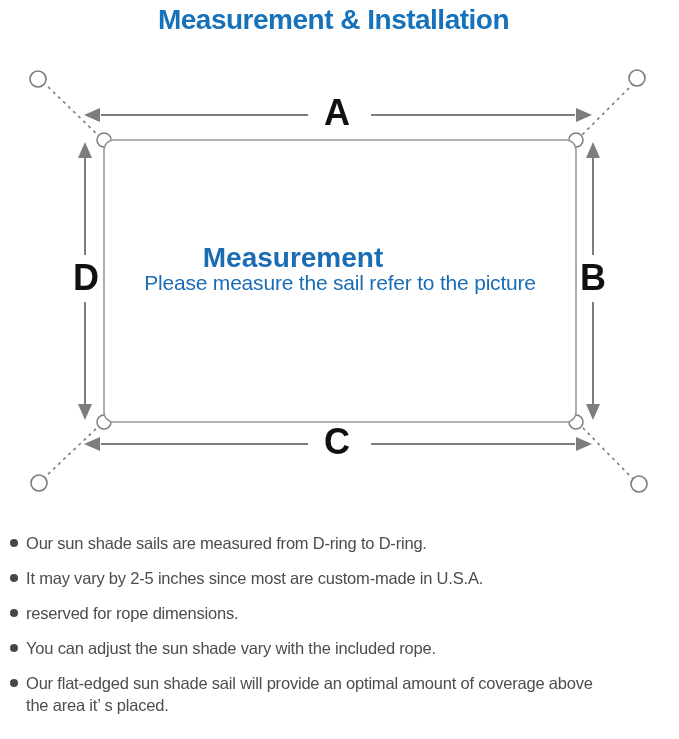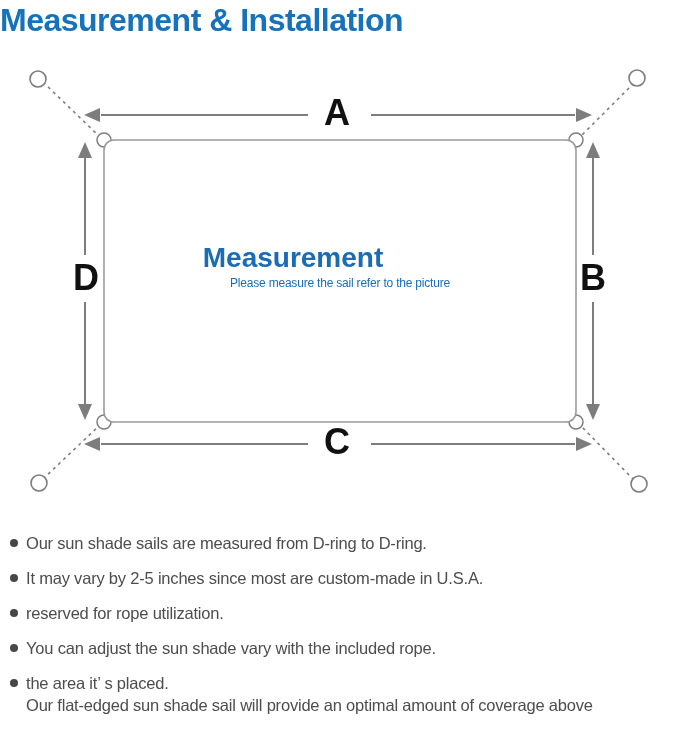--- a/index.html
+++ b/index.html
@@ -7,22 +7,22 @@
     position: relative;
     width: 679px;
     height: 739px;
     background: #ffffff;
     overflow: hidden;
     font-family: "Liberation Sans", sans-serif;
   }
   .title {
     position: absolute;
     top: 0; left: 0; right: 12px;
-    text-align: left;
-    font-size: 32px;
+    text-align: center;
+    font-size: 28px;
     font-weight: bold;
     letter-spacing: -0.5px;
     line-height: 40px;
     color: #1673bb;
     white-space: nowrap;
   }
   .diagram-svg { position: absolute; top: 0; left: 0; }
   .dim-label {
     position: absolute;
     width: 60px;
@@ -45,21 +45,21 @@
     font-size: 28px;
     font-weight: bold;
     color: #1a6cb4;
     white-space: nowrap;
   }
   .center-subtitle {
     position: absolute;
     left: 104px; width: 472px; top: 272px;
     line-height: 22px;
     text-align: center;
-    font-size: 12px;
+    font-size: 21px;
     letter-spacing: -0.2px;
     color: #1a6cb4;
     white-space: nowrap;
   }
   .notes {
     position: absolute;
     left: 10px; right: 2px; top: 532px;
     color: #4d4d4d;
     font-size: 16.5px;
     letter-spacing: -0.2px;
@@ -160,31 +160,31 @@
     </div>
     <div class="note">
       <span class="note-dot"></span>
       <div class="note-text">
         <div class="note-line">It may vary by 2-5 inches since most are custom-made in U.S.A.</div>
       </div>
     </div>
     <div class="note">
       <span class="note-dot"></span>
       <div class="note-text">
-        <div class="note-line">reserved for rope utilization.</div>
+        <div class="note-line">reserved for rope dimensions.</div>
       </div>
     </div>
     <div class="note">
       <span class="note-dot"></span>
       <div class="note-text">
         <div class="note-line">You can adjust the sun shade vary with the included rope.</div>
       </div>
     </div>
     <div class="note">
       <span class="note-dot"></span>
       <div class="note-text">
+        <div class="note-line">Our flat-edged sun shade sail will provide an optimal amount of coverage above</div>
         <div class="note-line">the area it’ s placed.</div>
-        <div class="note-line">Our flat-edged sun shade sail will provide an optimal amount of coverage above</div>
       </div>
     </div>
   </div>
 
 </div>
 
 </body></html>

